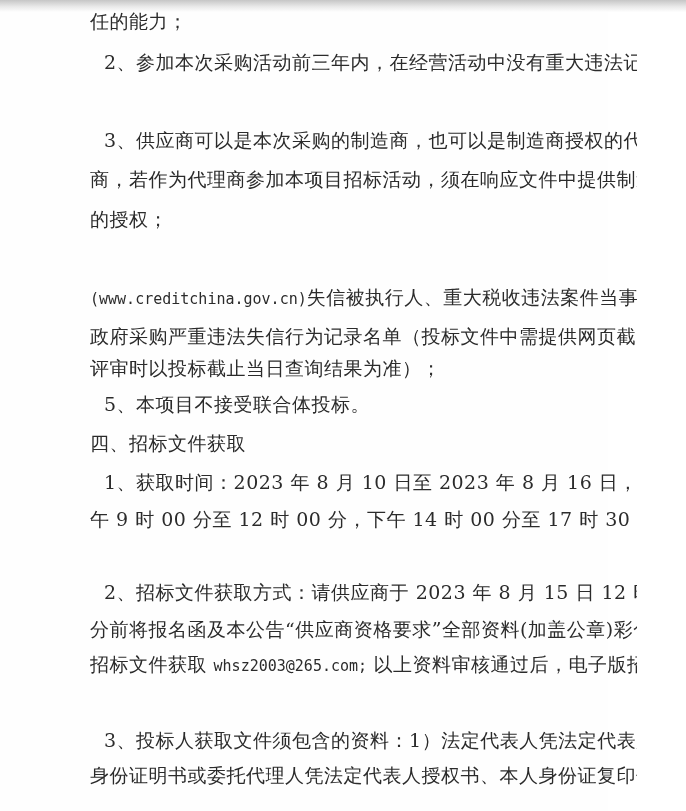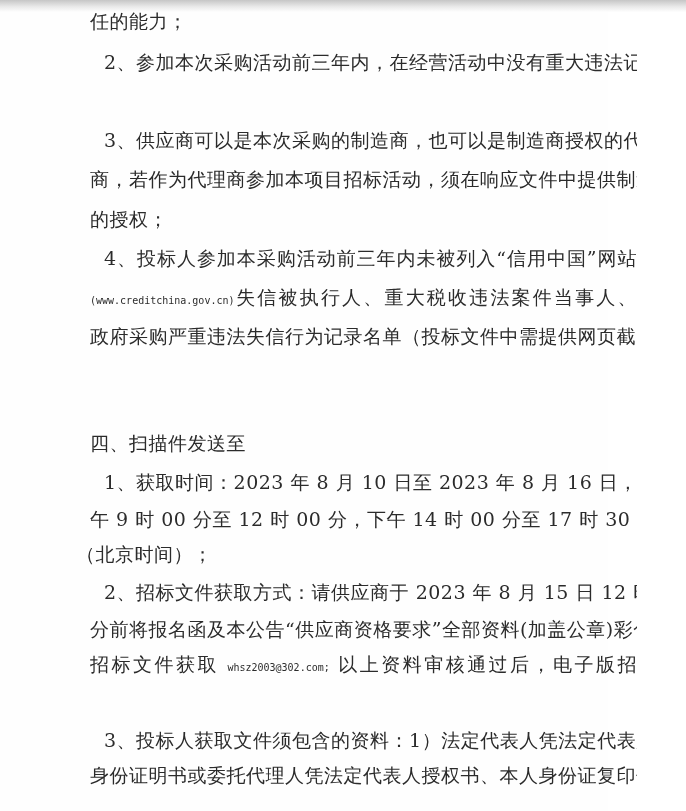--- a/index.html
+++ b/index.html
@@ -48,48 +48,48 @@
   
   .fill {
     text-align: justify;
     text-align-last: justify;
     overflow: hidden;
   }
   .l-body.fill   { width: 547px; }
   .l-indent.fill { width: 533px; }
   .mono {
     font-family: "DejaVu Sans Mono", "Liberation Mono", monospace;
-    font-size: 10px;
+    font-size: 15px;
     letter-spacing: 0;
   }
 </style>
 </head>
 <body>
 
 <div class="page">
   <div class="top-shade"></div>
 
   <div class="line l-body" style="top:8px">任的能力；</div>
   <div class="line l-indent fill" style="top:49px">2、参加本次采购活动前三年内，在经营活动中没有重大违法记录</div>
   <div class="line l-indent fill" style="top:127px">3、供应商可以是本次采购的制造商，也可以是制造商授权的代理</div>
   <div class="line l-body fill" style="top:166px">商，若作为代理商参加本项目招标活动，须在响应文件中提供制造商</div>
   <div class="line l-body" style="top:206px">的授权；</div>
-  <div class="line l-indent fill" style="top:245px">4、投标人参加本采购活动前三年内未被列入“信用中国”网站</div>
 
   <div class="line l-body fill" style="top:284px">
     <span class="mono">(www.creditchina.gov.cn)</span><span>失信被执行人、重大税收违法案件当事人、</span>
   </div>
 
   <div class="line l-body fill" style="top:323px">政府采购严重违法失信行为记录名单（投标文件中需提供网页截图，</div>
-  <div class="line l-heading" style="top:430px">四、扫描件发送至</div>
+  <div class="line l-body" style="top:355px">评审时以投标截止当日查询结果为准）；</div>
+  <div class="line l-indent" style="top:391px">5、本项目不接受联合体投标。</div>
+  <div class="line l-heading" style="top:430px">四、招标文件获取</div>
   <div class="line l-indent fill" style="top:469px">1、获取时间：2023 年 8 月 10 日至 2023 年 8 月 16 日，每日上</div>
   <div class="line l-body fill" style="top:506px">午 9 时 00 分至 12 时 00 分，下午 14 时 00 分至 17 时 30 分</div>
-  <div class="line l-paren" style="top:541px">（北京时间）；</div>
   <div class="line l-indent fill" style="top:579px">2、招标文件获取方式：请供应商于 2023 年 8 月 15 日 12 时 00</div>
   <div class="line l-body fill" style="top:616px">分前将报名函及本公告“供应商资格要求”全部资料(加盖公章)彩色</div>
 
   <div class="line l-body fill" style="top:651px">
-    <span>招标文件获取 </span><span class="mono">whsz2003@302.com;</span><span> 以上资料审核通过后，电子版招</span>
+    <span>招标文件获取 </span><span class="mono">whsz2003@265.com;</span><span> 以上资料审核通过后，电子版招</span>
   </div>
 
   <div class="line l-indent fill" style="top:727px">3、投标人获取文件须包含的资料：1）法定代表人凭法定代表人</div>
   <div class="line l-body fill" style="top:762px">身份证明书或委托代理人凭法定代表人授权书、本人身份证复印件；</div>
 </div>
 
 </body></html>

